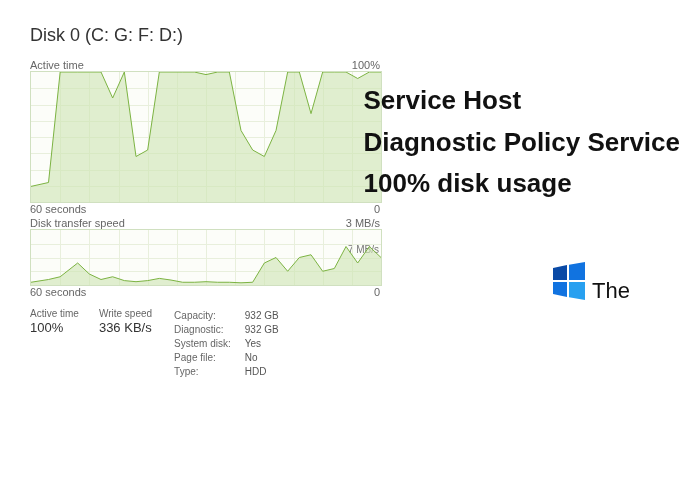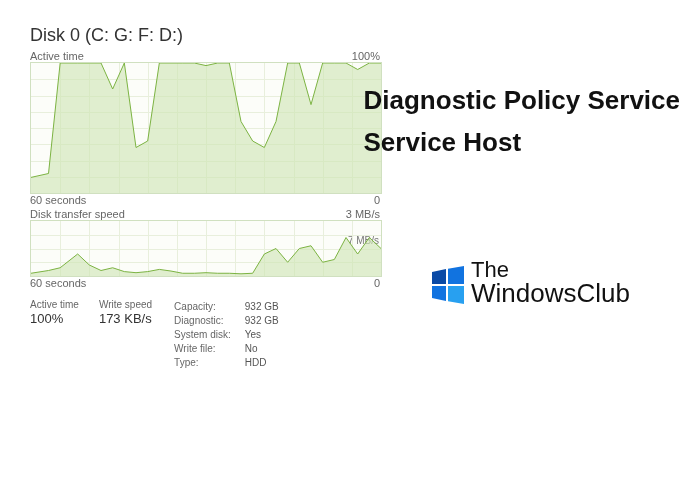--- a/index.html
+++ b/index.html
@@ -1,17 +1,17 @@
 <!DOCTYPE html>
 <html><head>
 <meta charset="utf-8">
 <style>
 body{margin:0;font-family:"Segoe UI",Arial,sans-serif;background:#fff;color:#333;font-size:11px;width:700px;height:500px;position:relative;overflow:hidden}
 .pane{padding:25px 0 0 30px}
-.title{font-size:18px;color:#333;margin-bottom:4px;font-weight:400}
+.title{font-size:18px;color:#333;margin-bottom:13px;font-weight:400}
 .label{font-size:11px;color:#666}
 .chart-wrap{margin-top:2px}
 .chart-head{display:flex;justify-content:space-between;font-size:10px;color:#666;width:350px}
 .chart{width:350px;border:1px solid #d0e0c0;background:#fcfdf9;position:relative}
 .chart-active{height:130px}
 .chart-transfer{height:55px}
 .grid-v{position:absolute;top:0;bottom:0;width:1px;background:#e8efdc}
 .grid-h{position:absolute;left:0;right:0;height:1px;background:#e8efdc}
 .chart svg{position:absolute;top:0;left:0;width:100%;height:100%}
 .fill{fill:#cde5b2;opacity:.6}
@@ -106,63 +106,63 @@
   <div class="stats">
     <div class="stat-group">
       <div class="stat">
         <div class="h">Active time</div>
         <div class="v">100%</div>
       </div>
     </div>
     <div class="stat-group">
       <div class="stat">
         <div class="h">Write speed</div>
-        <div class="v">173 KB/s</div>
+        <div class="v">336 KB/s</div>
       </div>
     </div>
     <table class="info-table">
       <tbody>
           <tr>
             <td class="k">Capacity:</td>
             <td>932 GB</td>
           </tr>
       <tr>
             <td class="k">Diagnostic:</td>
             <td>932 GB</td>
           </tr>
       <tr>
             <td class="k">System disk:</td>
             <td>Yes</td>
           </tr>
       <tr>
-            <td class="k">Write file:</td>
+            <td class="k">Page file:</td>
             <td>No</td>
           </tr>
       <tr>
             <td class="k">Type:</td>
             <td>HDD</td>
           </tr>
     </tbody>
       </table>
   </div>
 </div>
 
 <div class="overlay">
+  <div>Service Host</div>
   <div>Diagnostic Policy Service</div>
-  <div>Service Host</div>
+  <div>100% disk usage</div>
 </div>
 
 <div class="logo">
   <div class="logo-mark">
     <svg viewBox="0 0 42 42">
       <g transform="translate(4,4)">
         <polygon points="2,4 16,1 16,16 2,16" fill="#0a4aa6"></polygon>
         <polygon points="18,0.7 34,-2 34,16 18,16" fill="#1173e0"></polygon>
         <polygon points="2,18 16,18 16,33 2,30" fill="#1173e0"></polygon>
         <polygon points="18,18 34,18 34,36 18,33.3" fill="#28a0f0"></polygon>
       </g>
     </svg>
   </div>
   <div class="logo-text">
     <div class="the">The</div>
-    <div>WindowsClub</div>
   </div>
 </div>
 
 </body></html>

